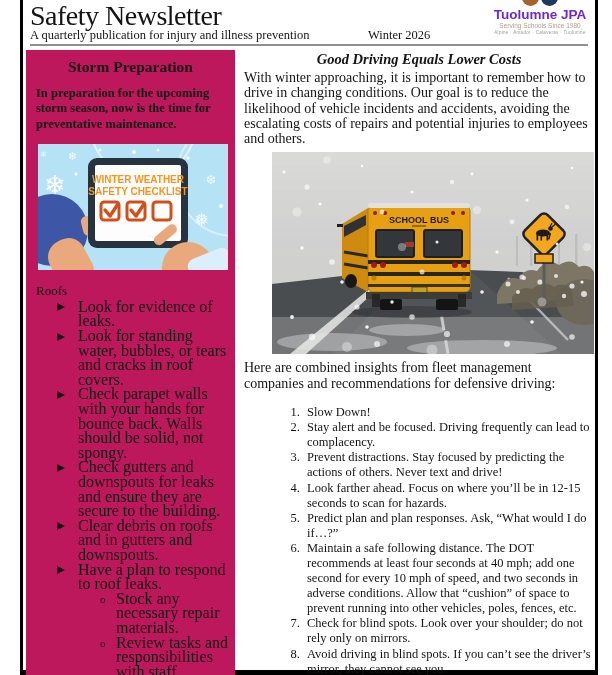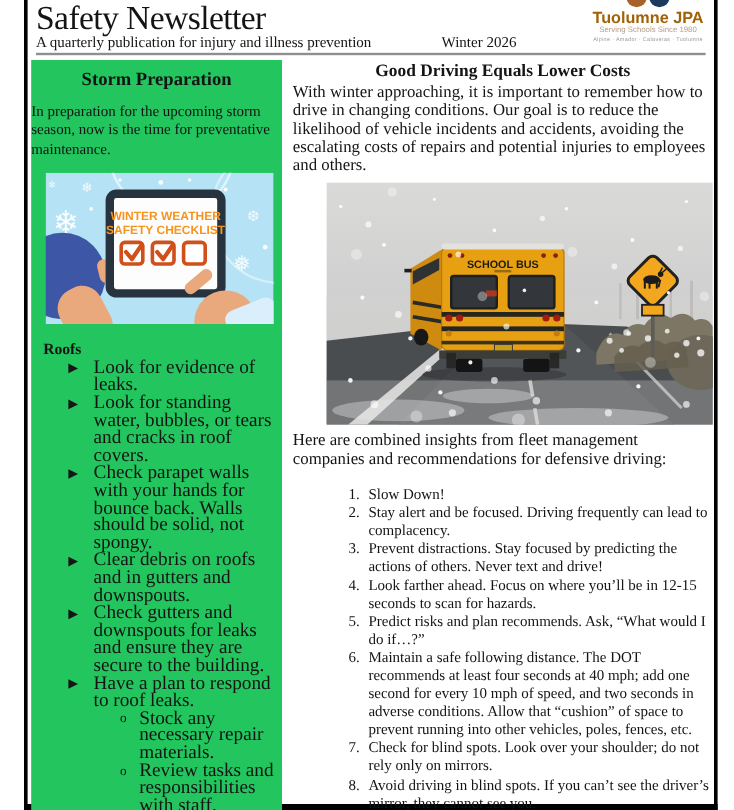--- a/index.html
+++ b/index.html
@@ -13,41 +13,41 @@
   .masthead-title{position:absolute;left:30px;top:0px;font-size:28px;font-weight:400;letter-spacing:-.5px;}
   .masthead-sub{position:absolute;left:30px;top:28px;font-size:12.5px;}
   .issue{position:absolute;left:368px;top:28px;font-size:12.5px;}
   .header-rule{position:absolute;left:30px;top:44px;width:558px;height:2px;background:#8f8f8f;}
 
   .logo{position:absolute;left:486px;top:0;width:108px;text-align:center;font-family:"Liberation Sans",sans-serif;}
   .logo-circles{position:relative;height:8px;overflow:hidden;}
   .logo-circles .c{position:absolute;top:-11px;width:17px;height:17px;border-radius:50%;}
   .logo-circles .c1{left:36px;background:#a9612b;}
   .logo-circles .c2{left:55px;background:#1c3a60;}
-  .logo-name{font-size:13.5px;font-weight:bold;color:#a16207;line-height:14px;}
+  .logo-name{font-size:13.5px;font-weight:bold;color:#6d28d9;line-height:14px;}
   .logo-tagline{font-size:6.5px;color:#b59d86;line-height:8px;}
   .logo-counties{font-size:4.5px;color:#9a9a9a;line-height:6px;letter-spacing:.3px;}
 
   
-  .sidebar{position:absolute;left:26px;top:50px;width:209px;height:625px;background:#22c55e;}
+  .sidebar{position:absolute;left:26px;top:50px;width:209px;height:625px;background:#be185d;}
   .sb-heading{text-align:center;font-weight:bold;font-size:15.5px;padding-top:8px;}
-  .sb-intro{margin:10px 8px 0 0;font-size:12.5px;line-height:15.3px;}
+  .sb-intro{margin:10px 8px 0 10px;font-size:12.5px;line-height:15.3px;font-weight:bold;}
   .sb-illustration{margin:12px 0 0 12px;width:190px;height:126px;display:block;}
-  .sb-roofs-heading{margin:13px 0 0 10px;font-weight:bold;font-size:13px;}
+  .sb-roofs-heading{margin:13px 0 0 10px;font-weight:normal;font-size:13px;}
   ul.roof-list{list-style:none;margin:1px 0 0 0;padding:0 4px 0 52px;font-size:16px;line-height:14.6px;}
   ul.roof-list>li{position:relative;}
   ul.roof-list>li::before{content:"";position:absolute;left:-21px;top:3.5px;width:0;height:0;
       border-left:8px solid #161616;border-top:4.5px solid transparent;border-bottom:4.5px solid transparent;}
   ul.roof-sub{list-style:none;margin:0;padding:0 0 0 38px;}
   ul.roof-sub>li{position:relative;}
   ul.roof-sub>li::before{content:"o";position:absolute;left:-16px;top:0;font-size:11px;}
 
   
   .main{position:absolute;left:244px;top:50px;width:350px;}
-  .main-heading{text-align:center;font-weight:bold;font-size:14.5px;margin:1px 0 2px 0;}
+  .main-heading{text-align:center;font-weight:bold;font-size:14.5px;margin:1px 0 2px 0;font-style:italic;}
   .main-intro,.insights-intro{font-size:14px;line-height:15.3px;}
   .photo{display:block;margin:6px 0 0 28px;width:322px;height:202px;}
   .insights-intro{margin-top:6px;}
   ol.tips{margin:14px 0 0 0;padding:0 0 0 59px;font-size:12.5px;line-height:15.1px;}
   ol.tips li{padding-left:4px;}
 </style>
 </head>
 <body>
 
 <div class="page">
@@ -120,22 +120,22 @@
         <circle cx="150" cy="124" r="26" fill="#eaa97c"></circle>
         <rect x="152" y="110" width="44" height="34" rx="8" fill="#dbeefb" transform="rotate(-22 170 126)"></rect>
       </g>
     </svg>
 
     <div class="sb-roofs-heading">Roofs</div>
     <ul class="roof-list">
       <li>Look for evidence of leaks.</li>
       <li>Look for standing water, bubbles, or tears and cracks in roof covers.</li>
       <li>Check parapet walls with your hands for bounce back. Walls should be solid, not spongy.</li>
+      <li>Check gutters and downspouts for leaks and ensure they are secure to the building.</li>
       <li>Clear debris on roofs and in gutters and downspouts.</li>
-      <li>Check gutters and downspouts for leaks and ensure they are secure to the building.</li>
       <li>
         <span>Have a plan to respond to roof leaks.</span>
         <ul class="roof-sub">
           <li>Stock any necessary repair materials.</li>
           <li>Review tasks and responsibilities with staff.</li>
         </ul>
       </li>
       <li>Visually check all storm drains and pipes for debris.</li>
     </ul>
   </div>
@@ -288,20 +288,20 @@
       </g>
     </svg>
 
     <div class="insights-intro">Here are combined insights from fleet management companies and recommendations for defensive driving:</div>
 
     <ol class="tips">
       <li>Slow Down!</li>
       <li>Stay alert and be focused. Driving frequently can lead to complacency.</li>
       <li>Prevent distractions. Stay focused by predicting the actions of others. Never text and drive!</li>
       <li>Look farther ahead. Focus on where you’ll be in 12-15 seconds to scan for hazards.</li>
-      <li>Predict risks and plan recommends. Ask, “What would I do if…?”</li>
+      <li>Predict plan and plan responses. Ask, “What would I do if…?”</li>
       <li>Maintain a safe following distance. The DOT recommends at least four seconds at 40 mph; add one second for every 10 mph of speed, and two seconds in adverse conditions. Allow that “cushion” of space to prevent running into other vehicles, poles, fences, etc.</li>
       <li>Check for blind spots. Look over your shoulder; do not rely only on mirrors.</li>
       <li>Avoid driving in blind spots. If you can’t see the driver’s mirror, they cannot see you.</li>
     </ol>
   </div>
 
 </div>
 
 </body></html>

